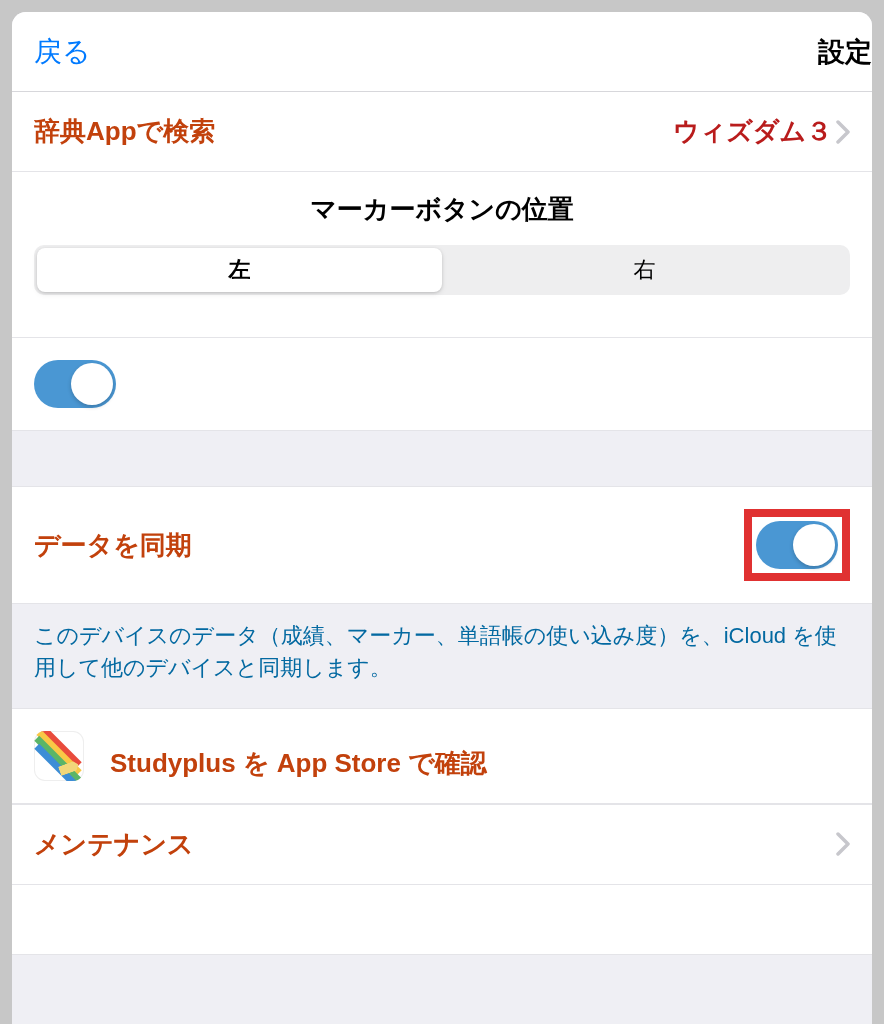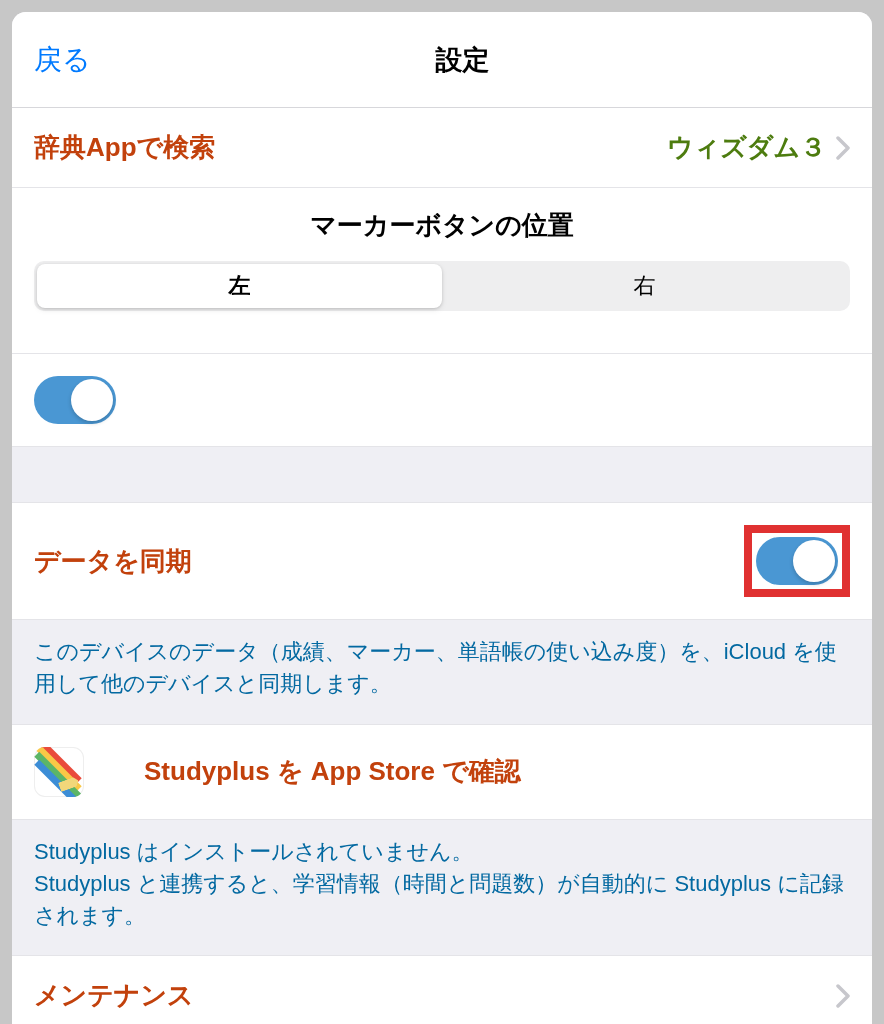--- a/index.html
+++ b/index.html
@@ -16,26 +16,26 @@
     left: 12px;
     right: 12px;
     bottom: 0;
     background: #efeff4;
     border-radius: 14px 14px 0 0;
     overflow: hidden;
     display: flex;
     flex-direction: column;
   }
   .navbar {
-    height: 96px;
+    height: 80px;
     background: #fff;
     position: relative;
     display: flex;
     align-items: center;
-    justify-content: center;
+    justify-content: flex-end;
     border-bottom: 1px solid #d7d7db;
   }
   .back-btn {
     position: absolute;
     left: 22px;
     color: #007aff;
     font-size: 28px;
     font-weight: 400;
     cursor: pointer;
   }
@@ -61,22 +61,22 @@
   }
   .cell.first { border-top: 1px solid #e4e4e8; }
   .cell-label {
     font-size: 26px;
     font-weight: 700;
     color: #c2410c;
   }
   .cell-value {
     font-size: 26px;
     font-weight: 600;
-    color: #4d7c0f;
-    margin-right: 10px;
+    color: #b91c1c;
+    margin-right: 4px;
   }
   .chevron {
     color: #c7c7cc;
     display: inline-flex;
   }
   .right-group { display: flex; align-items: center; }
 
   .seg-wrap {
     background: #fff;
     padding: 20px 22px 42px;
@@ -158,21 +158,21 @@
   .app-icon .s3 { width: 60px; height: 7px; background: #5bb567; top: 25px; left: -6px; }
   .app-icon .s4 { width: 60px; height: 7px; background: #3c8dd6; top: 33px; left: -6px; }
   .app-icon .pen {
     position: absolute;
     width: 20px; height: 10px;
     background: #f2d77a;
     bottom: 8px; right: 5px;
     transform: rotate(-20deg);
     clip-path: polygon(0 0, 80% 0, 100% 50%, 80% 100%, 0 100%);
   }
-  .cell-left { display: flex; align-items: center; gap: 34px; }
+  .cell-left { display: flex; align-items: flex-end; }
 
   .highlight-box {
     border: 8px solid #e03131;
     padding: 4px;
   }
 </style>
 </head>
 <body>
 
 <div class="sheet">
@@ -227,22 +227,20 @@
         <div class="app-icon">
           <div class="stripe s1"></div>
             <div class="stripe s2"></div>
             <div class="stripe s3"></div>
             <div class="stripe s4"></div>
           <div class="pen"></div>
         </div>
         <div class="cell-label">Studyplus を App Store で確認</div>
       </div>
     </div>
-    <div class="footer-note" style="white-space: pre-line;">Studyplus はインストールされていません。
-Studyplus と連携すると、学習情報（時間と問題数）が自動的に Studyplus に記録されます。</div>
 
     <div class="cell first">
       <div class="cell-label">メンテナンス</div>
       <span class="chevron">
         <svg width="14" height="24" viewBox="0 0 14 24">
             <path d="M2 2 L12 12 L2 22" stroke="#c7c7cc" stroke-width="3.5" fill="none" stroke-linecap="round" stroke-linejoin="round"></path>
           </svg>
       </span>
     </div>
 

